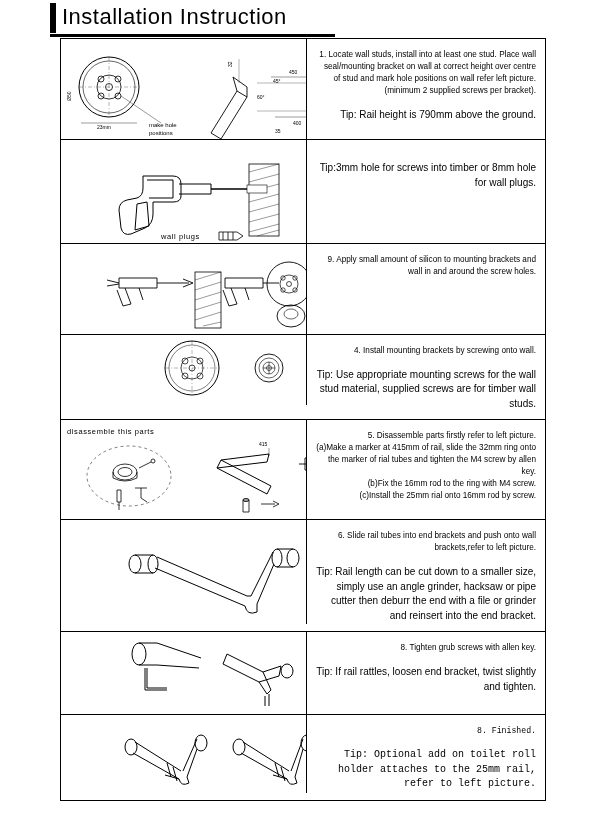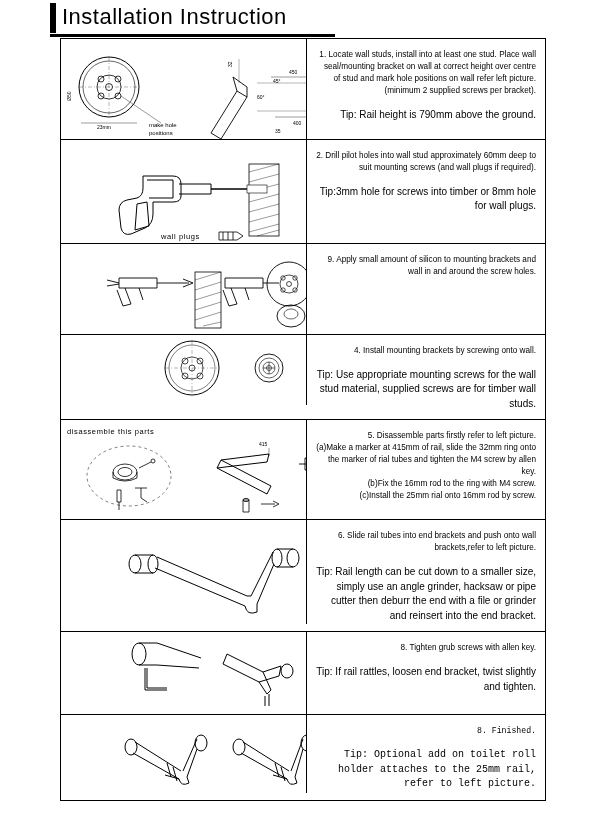--- a/index.html
+++ b/index.html
@@ -205,21 +205,20 @@
           <text class="monotext" x="100" y="99">wall plugs</text>
           <g stroke="#000" fill="none" stroke-width="0.8">
             <path d="M158 92 L176 92 L182 96 L176 100 L158 100 Z"></path>
             <line x1="162" y1="92" x2="162" y2="100"></line>
             <line x1="167" y1="92" x2="167" y2="100"></line>
             <line x1="172" y1="92" x2="172" y2="100"></line>
           </g>
         </svg>
       </div>
       <div class="cell-txt vcent">
-        <div class="step-text">2. Drill pilot holes into wall stud approximately 60mm deep to suit mounting screws (and wall plugs if required).</div>
         <div class="tip-text">Tip:3mm hole for screws into timber or 8mm hole for wall plugs.</div>
       </div>
     </div>
 
     <div class="row">
       <div class="cell-img" style="height:90px;">
         <svg width="246" height="90" viewBox="0 0 246 90">
 
           <g stroke="#000" fill="none" stroke-width="0.9">
             <path d="M58 34 L96 34 L96 44 L58 44 Z"></path>

